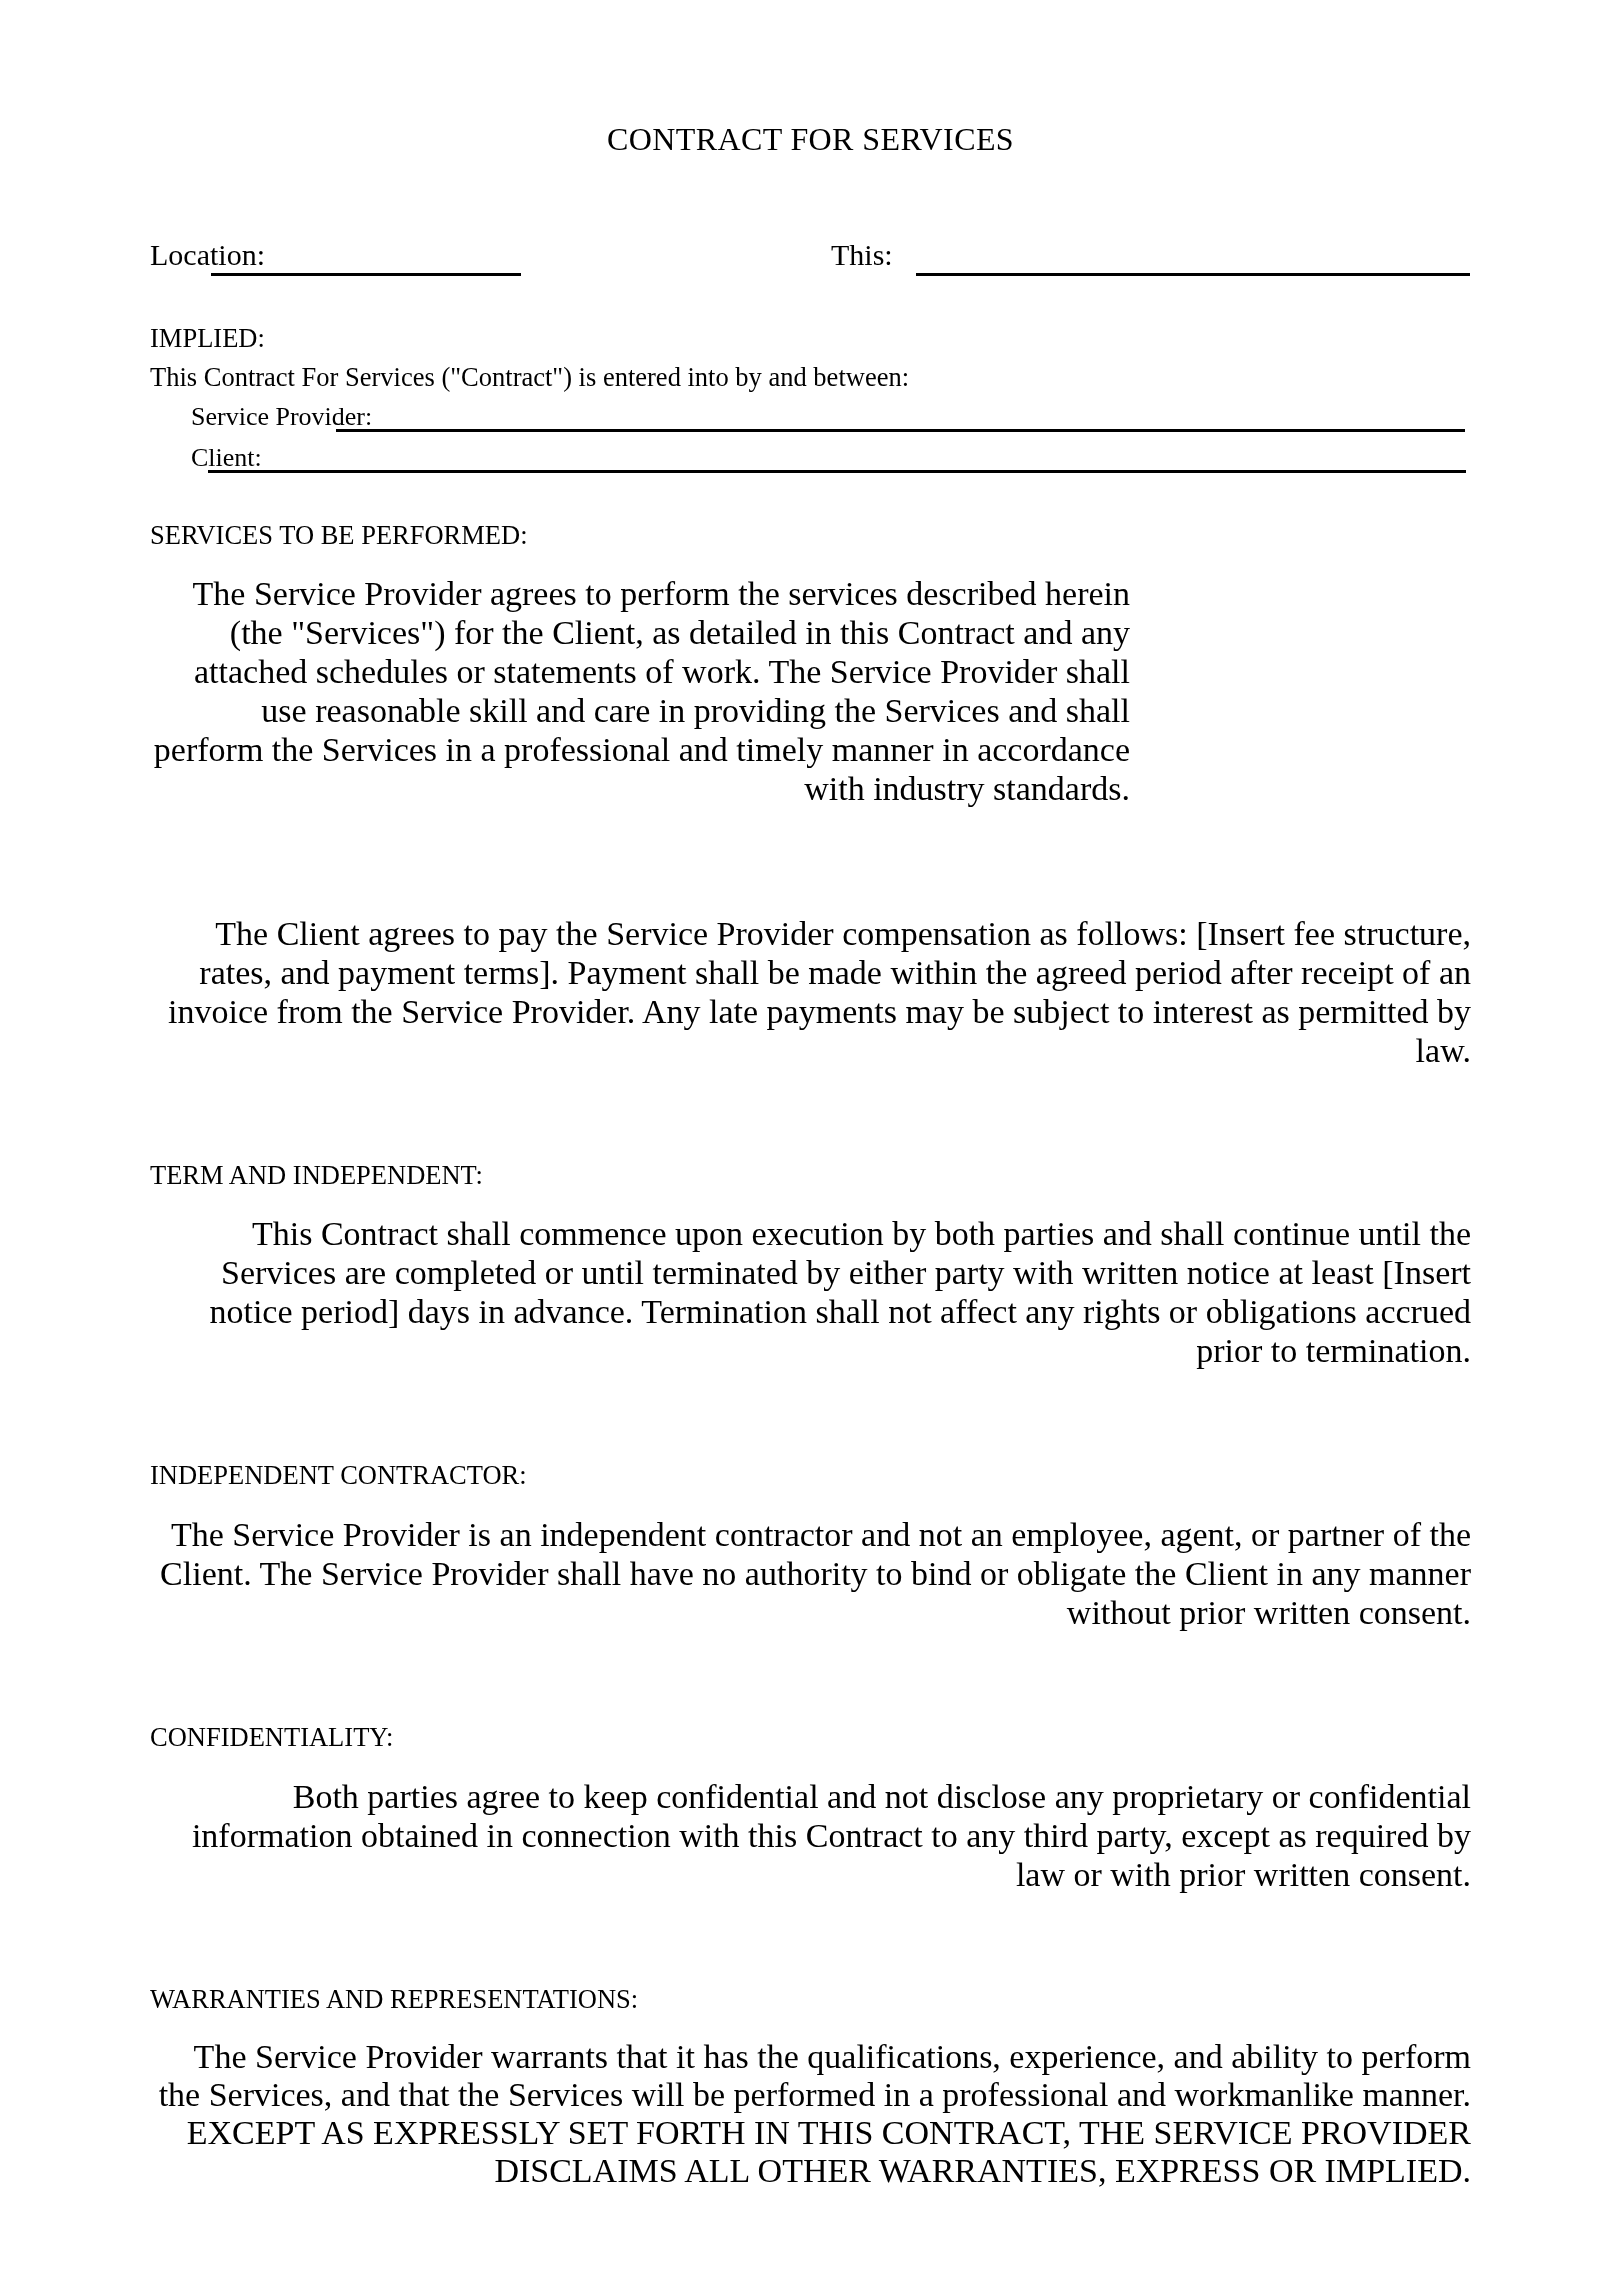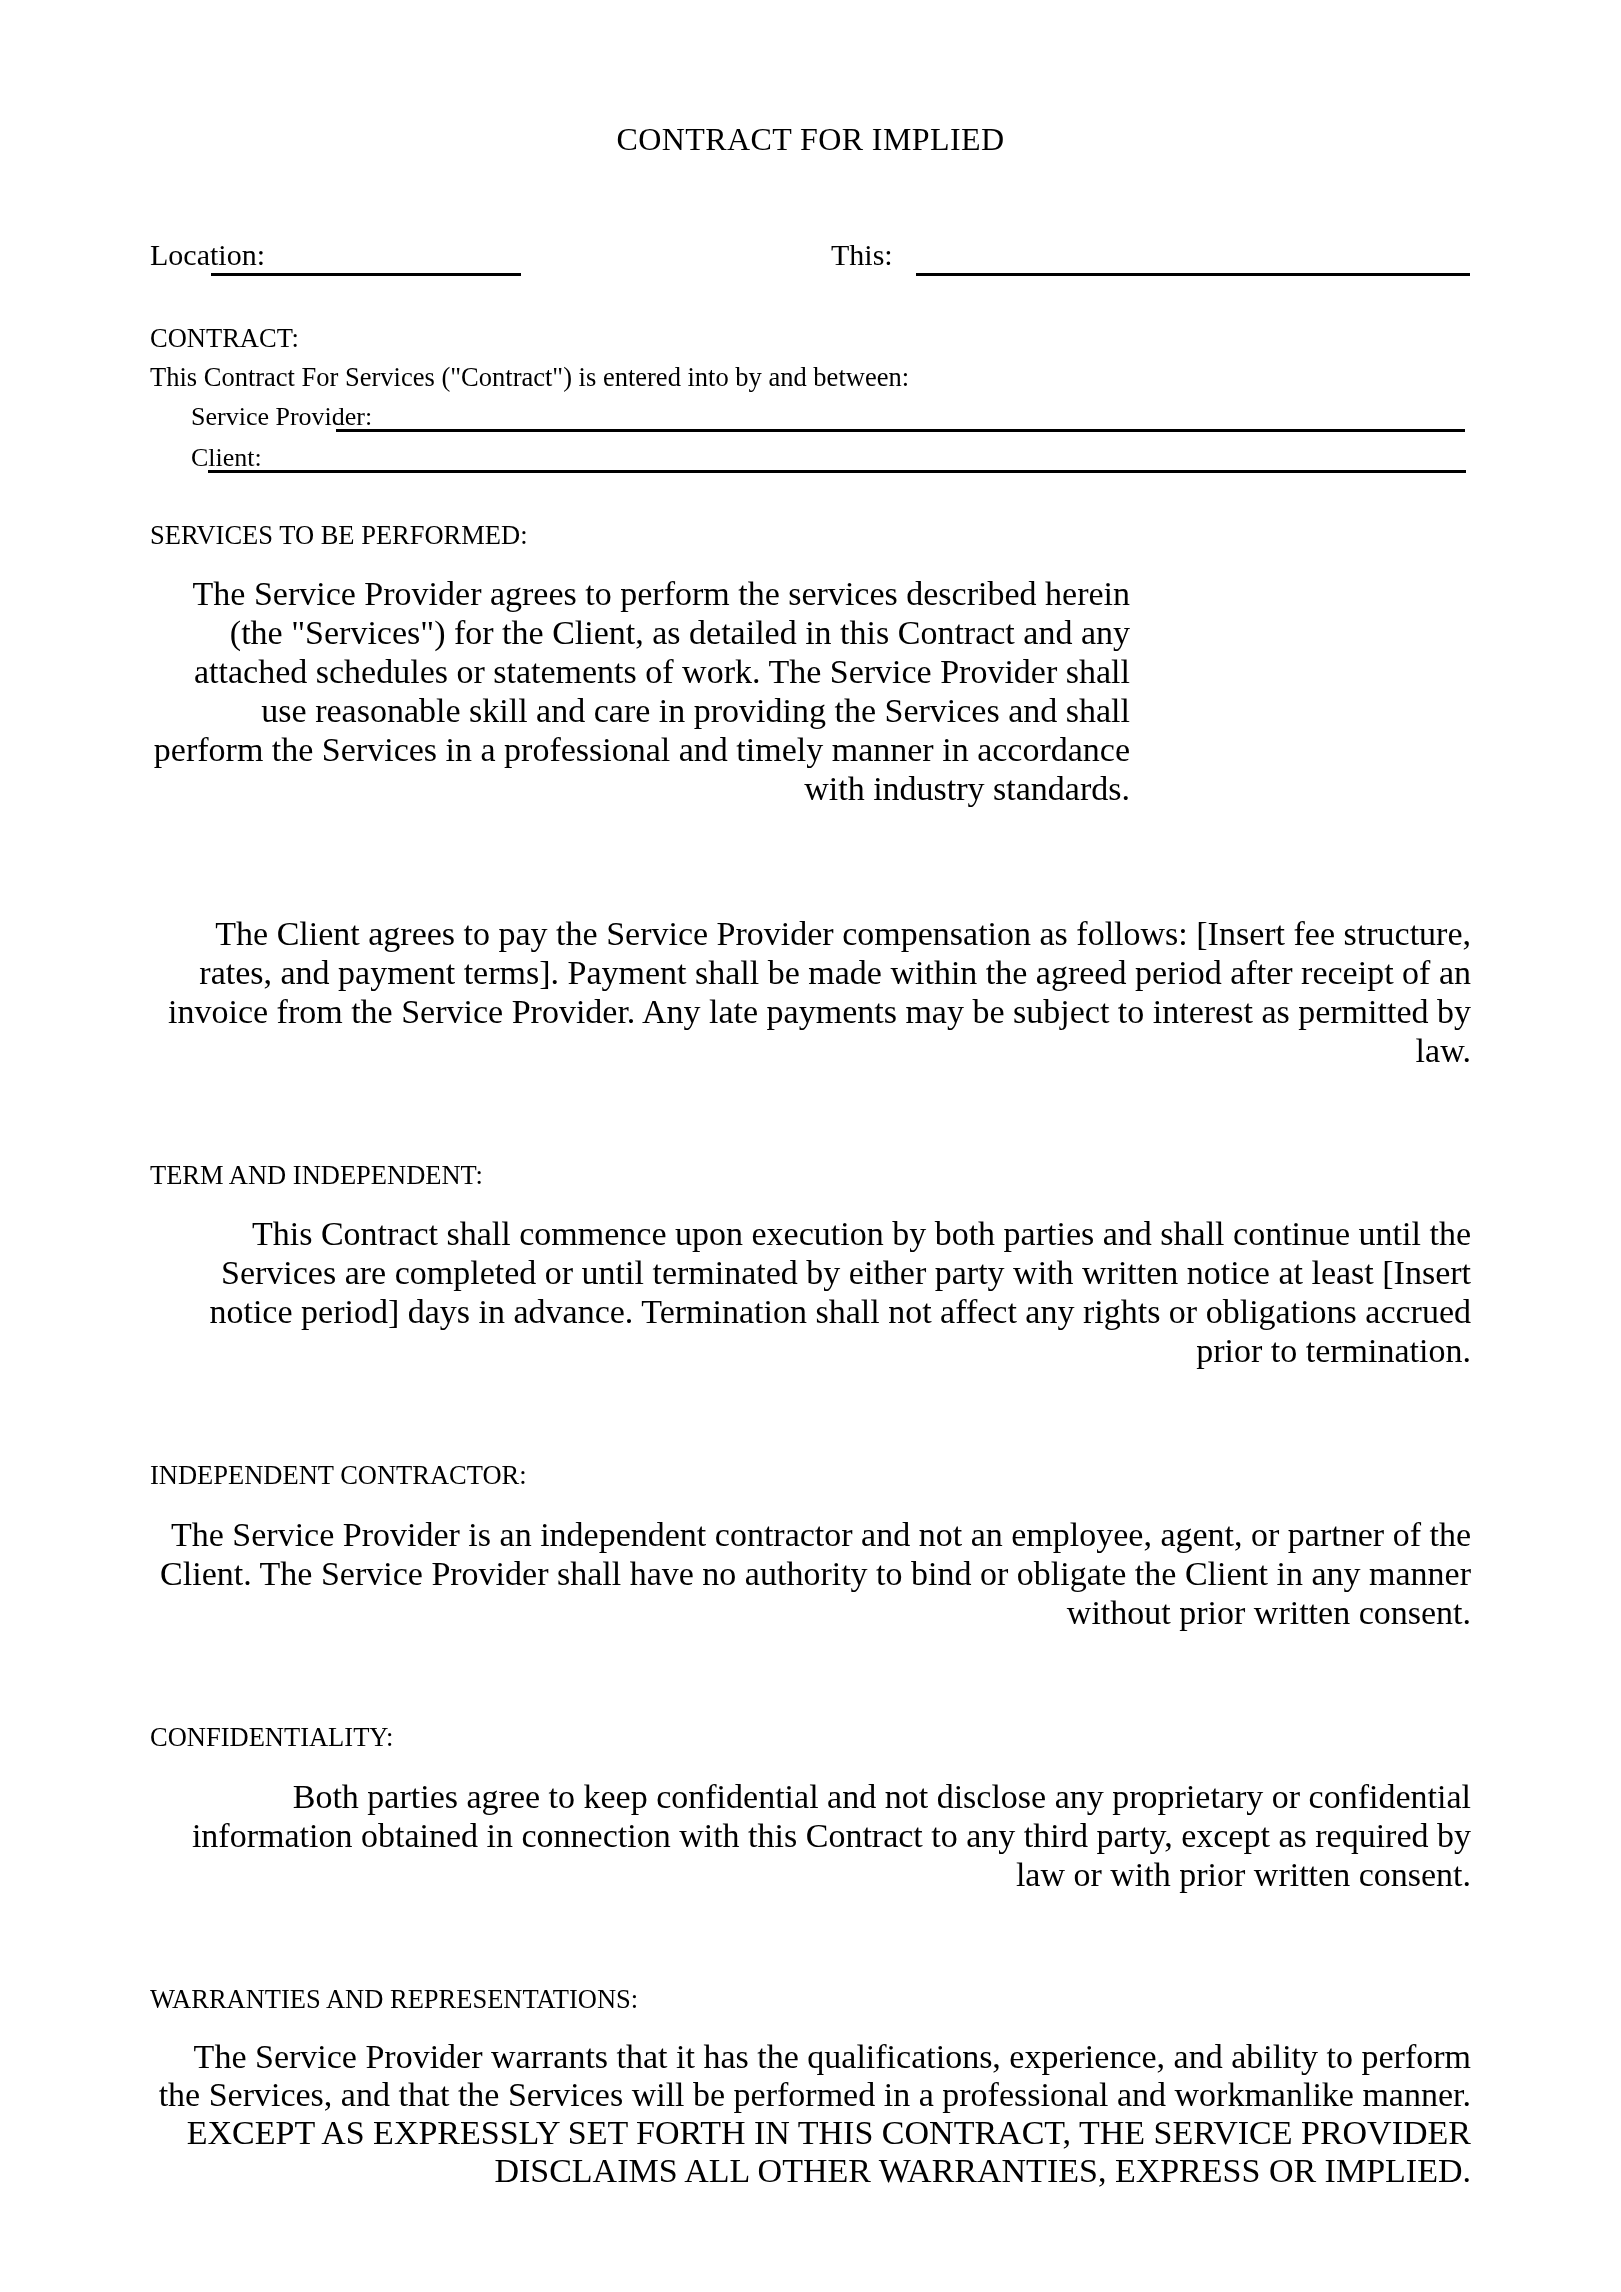--- a/index.html
+++ b/index.html
@@ -111,35 +111,35 @@
   .gap-sm { height: 19.6px; }
   .gap-md { height: 37px; }
   .gap-xl { height: 86px; }
   .gap-xxl { height: 129px; }
 </style>
 </head>
 <body>
 
 <div class="page">
 
-  <h1 class="doc-title">CONTRACT FOR IMPLIED</h1>
+  <h1 class="doc-title">CONTRACT FOR SERVICES</h1>
 
   <div class="content">
 
     <div class="meta-row">
       <span class="meta-label location">Location:</span>
       <span class="rule location-rule"></span>
       <span class="meta-label date">This:</span>
       <span class="rule date-rule"></span>
     </div>
 
     <div class="gap-sm"></div>
 
     <div class="section">
-      <div class="section-heading">CONTRACT:</div>
+      <div class="section-heading">IMPLIED:</div>
       <div class="parties-intro">This Contract For Services ("Contract") is entered into by and between:</div>
 
       <div class="party-row">
         <span class="party-label">Service Provider:</span>
         <span class="party-rule provider"></span>
       </div>
 
       <div class="party-row">
         <span class="party-label">Client:</span>
         <span class="party-rule client"></span>

